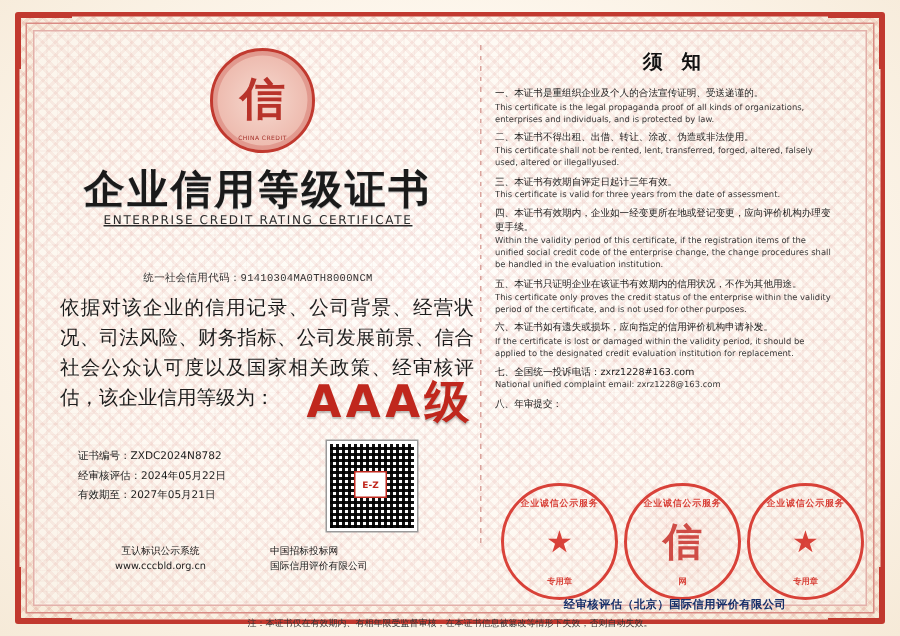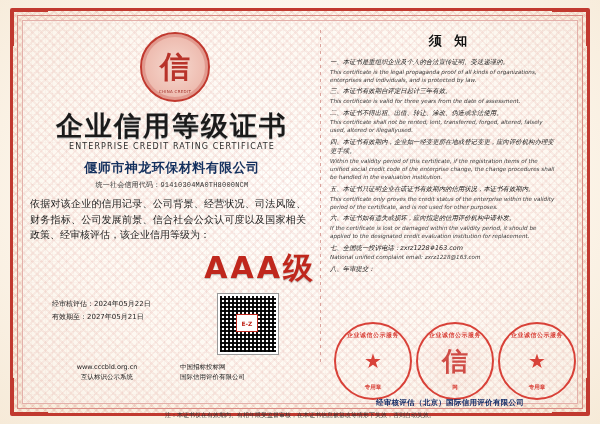--- a/index.html
+++ b/index.html
@@ -68,33 +68,33 @@
     position:absolute;bottom:6px;left:0;right:0;text-align:center;
     font-size:4px;color:#a3302a;letter-spacing:.3px;
   }
   .title-cn{
     position:absolute;left:0;top:82px;width:100%;text-align:center;
     font-size:27px;font-weight:bold;color:#1a1a1a;letter-spacing:2px;
     text-shadow:0 1px 0 #bbb;
   }
   .title-en{
     position:absolute;left:0;top:116px;width:100%;text-align:center;
-    font-size:8px;color:#2b2b2b;letter-spacing:1.1px;
+    font-size:8px;color:#2b2b2b;letter-spacing:1.1px;text-decoration:underline;
   }
   .company{
     position:absolute;left:0;top:133px;width:100%;text-align:center;
     font-size:13px;font-weight:bold;color:#14305e;letter-spacing:.5px;
   }
   .credit-code{
     position:absolute;left:0;top:154px;width:100%;text-align:center;
     font-size:7px;color:#333;letter-spacing:.2px;font-family:Liberation Mono, monospace;
   }
   .desc{
-    position:absolute;left:2px;top:170px;width:276px;
-    font-size:10px;line-height:1.55;color:#1d1d1d;text-align:justify;
+    position:absolute;left:12px;top:170px;width:276px;
+    font-size:13px;line-height:1.55;color:#1d1d1d;text-align:justify;
   }
   .grade{
     position:absolute;left:0;top:222px;width:100%;text-align:right;
     font-size:30px;font-weight:bold;color:#c0271d;letter-spacing:3px;
     text-shadow:0 1px 1px rgba(0,0,0,.25);
   }
   .meta{
     position:absolute;left:24px;top:272px;width:150px;
     font-size:7px;line-height:1.85;color:#1d1d1d;
   }
@@ -127,21 +127,21 @@
   }
 
   
   .right{position:absolute;left:300px;top:0;right:0;height:100%;}
   .notice-title{
     position:absolute;left:0;top:6px;width:100%;text-align:center;
     font-size:13px;font-weight:bold;color:#111;letter-spacing:4px;
   }
   .notice-list{
     position:absolute;left:2px;top:32px;right:16px;
-    font-size:6.4px;line-height:1.5;color:#1b1b1b;font-style:italic;
+    font-size:6.4px;line-height:1.5;color:#1b1b1b;
   }
   .notice-item{margin-bottom:3.5px;}
   .notice-cn{display:block;}
   .notice-en{display:block;color:#3a3a3a;font-size:5.6px;line-height:1.45;}
 
   
   .stamp{
     position:absolute;width:74px;height:74px;border-radius:50%;
     border:2px solid #d3241b;color:#d3241b;
     display:flex;align-items:center;justify-content:center;
@@ -189,67 +189,67 @@
 
     <div class="left">
 
       <div class="seal-logo">
         <span class="glyph">信</span>
         <span class="sub">CHINA CREDIT</span>
       </div>
 
       <div class="title-cn">企业信用等级证书</div>
       <div class="title-en">ENTERPRISE CREDIT RATING CERTIFICATE</div>
-      <div class="company">偃师市神龙环保材料有限公司</div>
       <div class="credit-code">统一社会信用代码：91410304MA0TH8000NCM</div>
       <div class="desc">依据对该企业的信用记录、公司背景、经营状况、司法风险、财务指标、公司发展前景、信合社会公众认可度以及国家相关政策、经审核评估，该企业信用等级为：</div>
       <div class="grade">AAA级</div>
 
       <div class="meta">
+        <div>证书编号：ZXDC2024N8782</div>
         <div>经审核评估：2024年05月22日</div>
         <div>有效期至：2027年05月21日</div>
       </div>
 
       <div class="qr"></div>
       <div class="qr-badge">E-Z</div>
 
       <div class="foot-left">
+        <div>互认标识公示系统</div>
         <div>www.cccbld.org.cn</div>
-        <div>互认标识公示系统</div>
       </div>
       <div class="foot-right">
         <div>中国招标投标网</div>
         <div>国际信用评价有限公司</div>
       </div>
     </div>
 
     <div class="v-divider"></div>
 
     <div class="right">
       <div class="notice-title">须 知</div>
 
       <div class="notice-list">
         <div class="notice-item">
           <span class="notice-cn">一、本证书是重组织企业及个人的合法宣传证明、受送递谨的。</span>
           <span class="notice-en">This certificate is the legal propaganda proof of all kinds of organizations, enterprises and individuals, and is protected by law.</span>
         </div>
         <div class="notice-item">
+          <span class="notice-cn">二、本证书不得出租、出借、转让、涂改、伪造或非法使用。</span>
+          <span class="notice-en">This certificate shall not be rented, lent, transferred, forged, altered, falsely used, altered or illegallyused.</span>
+        </div>
+        <div class="notice-item">
           <span class="notice-cn">三、本证书有效期自评定日起计三年有效。</span>
           <span class="notice-en">This certificate is valid for three years from the date of assessment.</span>
         </div>
         <div class="notice-item">
-          <span class="notice-cn">二、本证书不得出租、出借、转让、涂改、伪造或非法使用。</span>
-          <span class="notice-en">This certificate shall not be rented, lent, transferred, forged, altered, falsely used, altered or illegallyused.</span>
-        </div>
-        <div class="notice-item">
           <span class="notice-cn">四、本证书有效期内，企业如一经变更所在地或登记变更，应向评价机构办理变更手续。</span>
           <span class="notice-en">Within the validity period of this certificate, if the registration items of the unified social credit code of the enterprise change, the change procedures shall be handled in the evaluation institution.</span>
         </div>
         <div class="notice-item">
-          <span class="notice-cn">五、本证书只证明企业在该证书有效期内的信用状况，本证书有效期内。</span>
+          <span class="notice-cn">五、本证书只证明企业在该证书有效期内的信用状况，不作为其他用途。</span>
           <span class="notice-en">This certificate only proves the credit status of the enterprise within the validity period of the certificate, and is not used for other purposes.</span>
         </div>
         <div class="notice-item">
           <span class="notice-cn">六、本证书如有遗失或损坏，应向指定的信用评价机构申请补发。</span>
           <span class="notice-en">If the certificate is lost or damaged within the validity period, it should be applied to the designated credit evaluation institution for replacement.</span>
         </div>
         <div class="notice-item">
           <span class="notice-cn">七、全国统一投诉电话：zxrz1228#163.com</span>
           <span class="notice-en">National unified complaint email: zxrz1228@163.com</span>
         </div>

